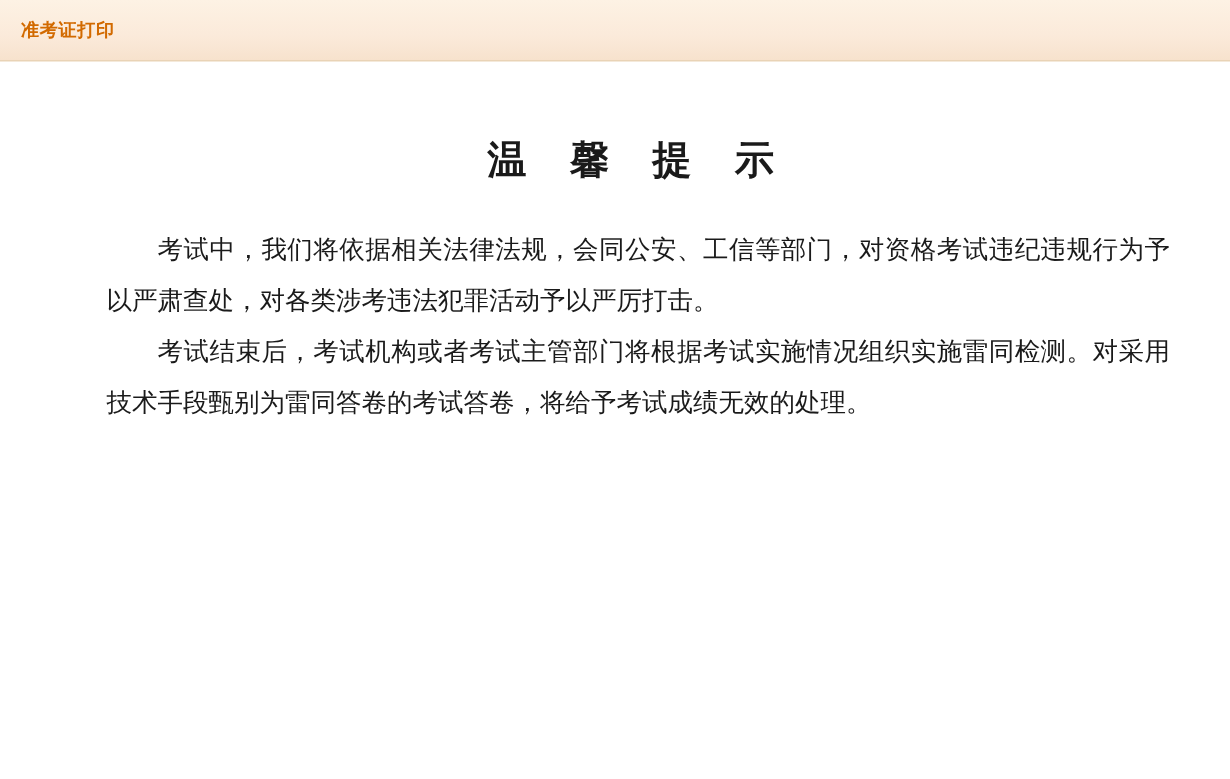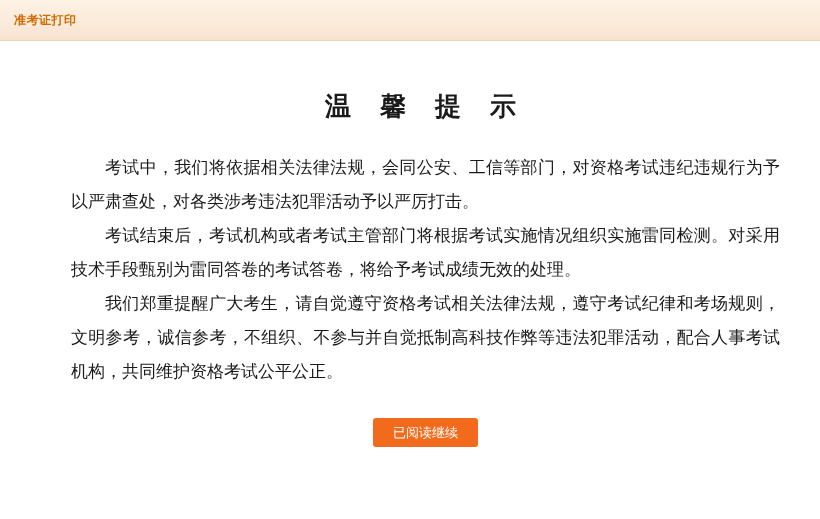--- a/index.html
+++ b/index.html
@@ -91,22 +91,18 @@
     <span class="header-title">准考证打印</span>
   </div>
 
   <div class="content">
 
     <div class="notice-title">温 馨 提 示</div>
 
     <div class="notice-body">
       <p>考试中，我们将依据相关法律法规，会同公安、工信等部门，对资格考试违纪违规行为予以严肃查处，对各类涉考违法犯罪活动予以严厉打击。</p>
       <p>考试结束后，考试机构或者考试主管部门将根据考试实施情况组织实施雷同检测。对采用技术手段甄别为雷同答卷的考试答卷，将给予考试成绩无效的处理。</p>
-      <p>我们郑重提醒广大考生，请自觉遵守资格考试相关法律法规，遵守考试纪律和考场规则，文明参考，诚信参考，不组织、不参与并自觉抵制高科技作弊等违法犯罪活动，配合人事考试机构，共同维护资格考试公平公正。</p>
     </div>
 
-    <div class="button-row">
-      <button class="continue-button">已阅读继续</button>
-    </div>
 
   </div>
 
 </div>
 
 </body></html>

